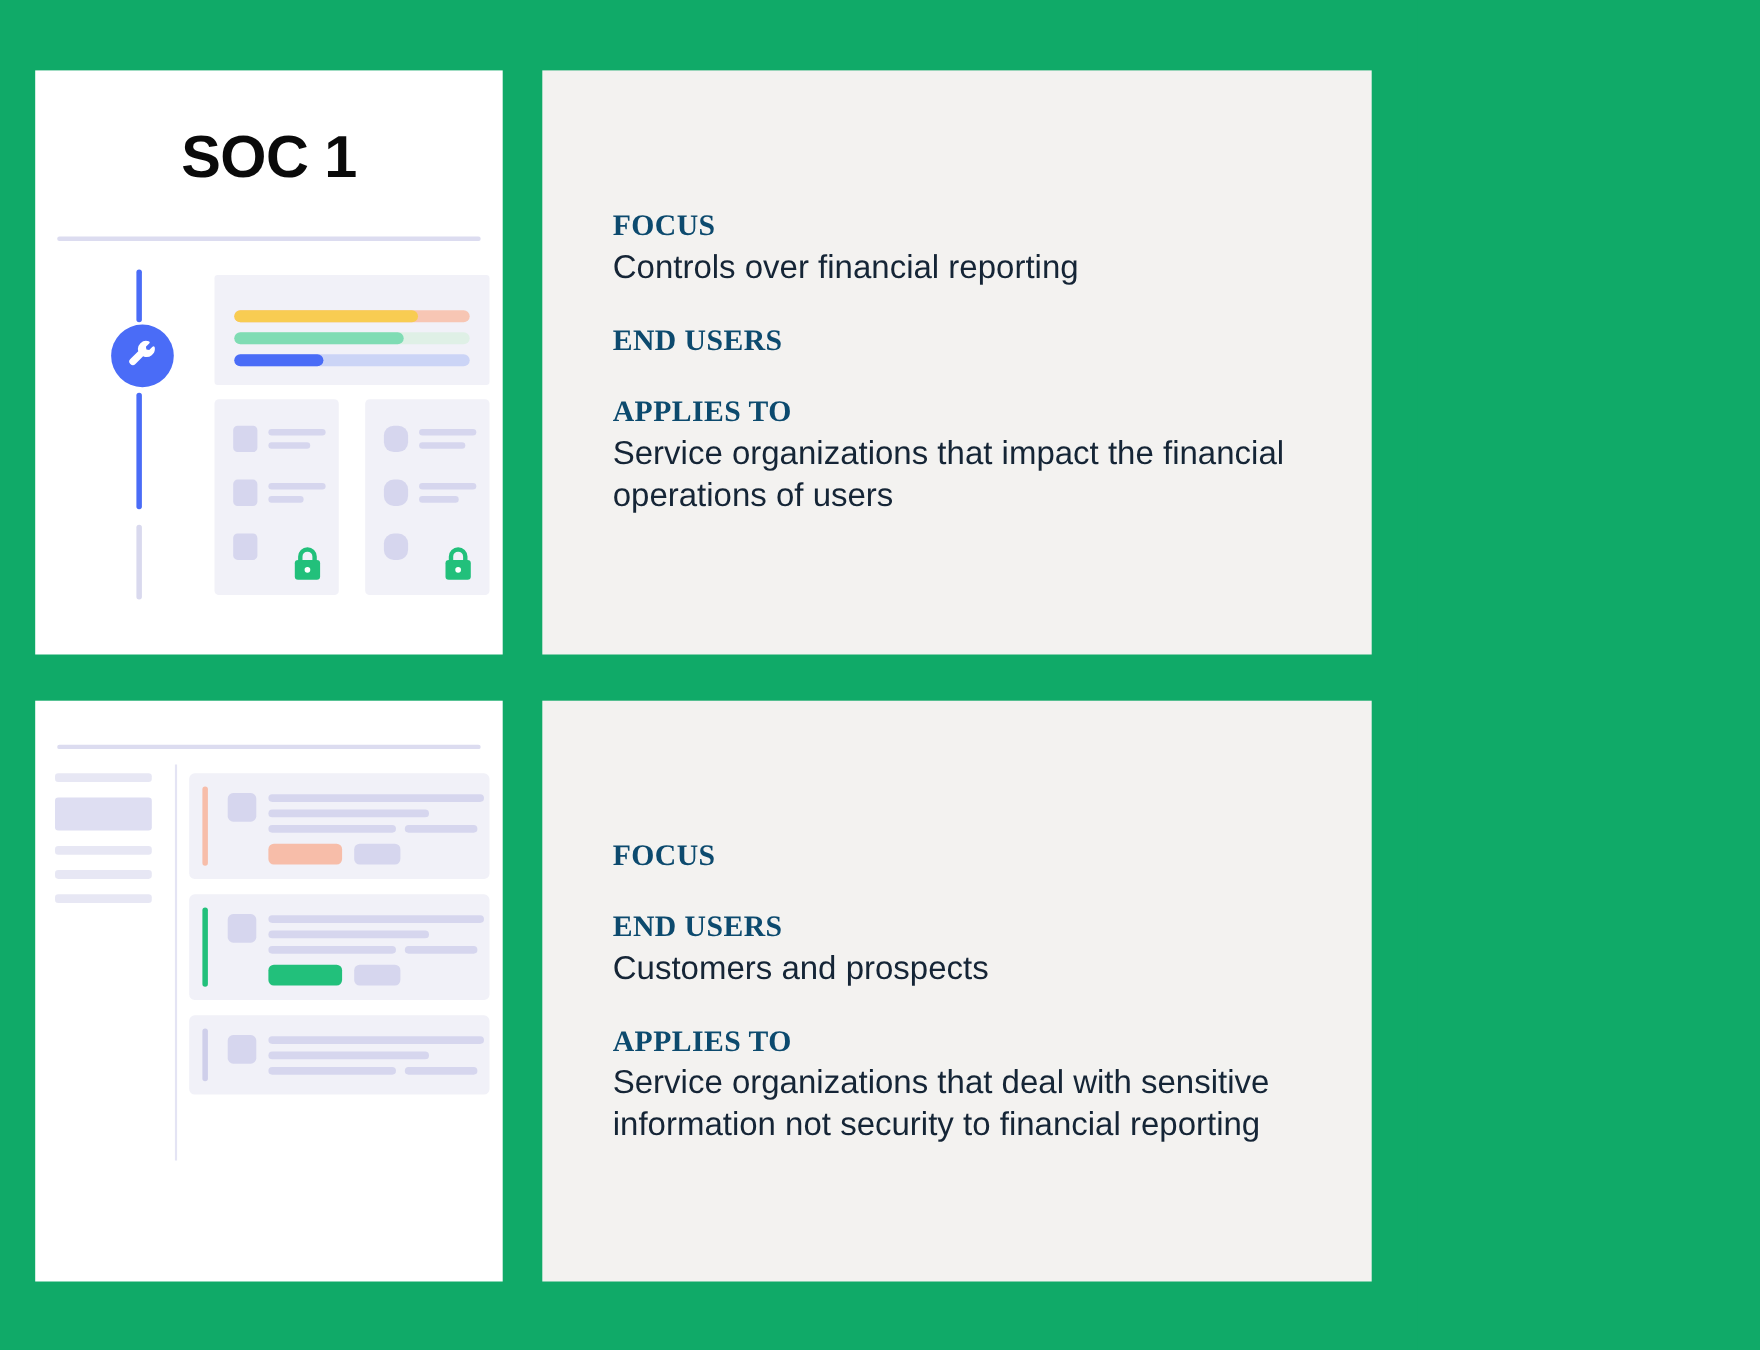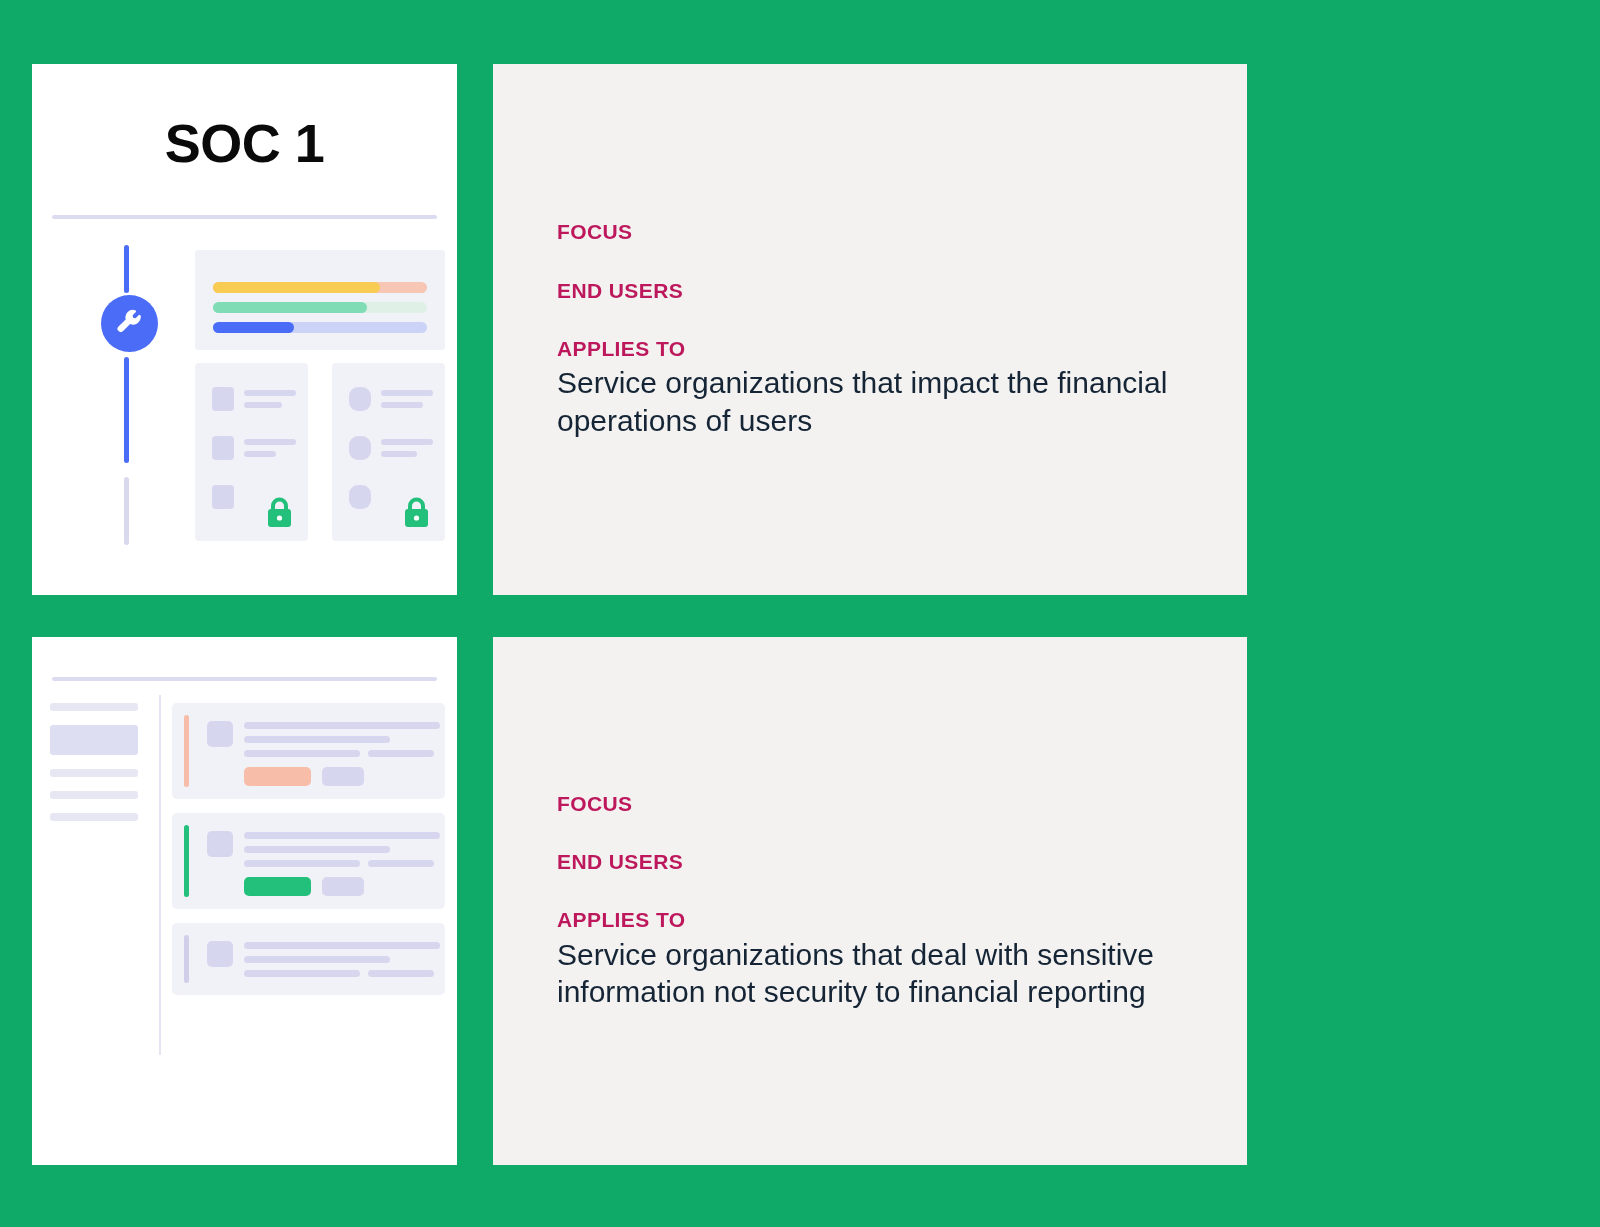--- a/index.html
+++ b/index.html
@@ -257,26 +257,27 @@
   .s2-pill.narrow   { width: 42px; left: 150px; bottom: 13px; }
   .s2-pill.red      { background: #F7BDA9; }
   .s2-pill.green    { background: #22C07B; }
   .s2-pill.lavender { background: #D6D6EE; }
 
   
   .detail-block { margin-bottom: 30px; }
   .detail-block:last-child { margin-bottom: 0; }
 
   .detail-label {
-    font-size: 21px;
+    font-size: 27px;
     font-weight: 700;
-    color: #be185d;
+    color: #0c4a6e;
     letter-spacing: 0.4px;
     line-height: 1.25;
     margin-bottom: 2px;
+    font-family: Liberation Serif, serif;
   }
   .detail-value {
     font-size: 30px;
     font-weight: 400;
     color: #152536;
     line-height: 1.26;
     max-width: 820px;
   }
   .row-2 .detail-value { max-width: 850px; }
 </style>
@@ -361,20 +362,21 @@
             </svg>
           </div>
         </div>
 
       </div>
     </div>
 
     <div class="detail-panel">
       <div class="detail-block">
         <div class="detail-label">FOCUS</div>
+        <div class="detail-value">Controls over financial reporting</div>
       </div>
       <div class="detail-block">
         <div class="detail-label">END USERS</div>
       </div>
       <div class="detail-block">
         <div class="detail-label">APPLIES TO</div>
         <div class="detail-value">Service organizations that impact the financial operations of users</div>
       </div>
     </div>
   </div>
@@ -432,20 +434,21 @@
         </div>
       </div>
     </div>
 
     <div class="detail-panel">
       <div class="detail-block">
         <div class="detail-label">FOCUS</div>
       </div>
       <div class="detail-block">
         <div class="detail-label">END USERS</div>
+        <div class="detail-value">Customers and prospects</div>
       </div>
       <div class="detail-block">
         <div class="detail-label">APPLIES TO</div>
         <div class="detail-value">Service organizations that deal with sensitive information not security to financial reporting</div>
       </div>
     </div>
   </div>
 
 </div>
 

